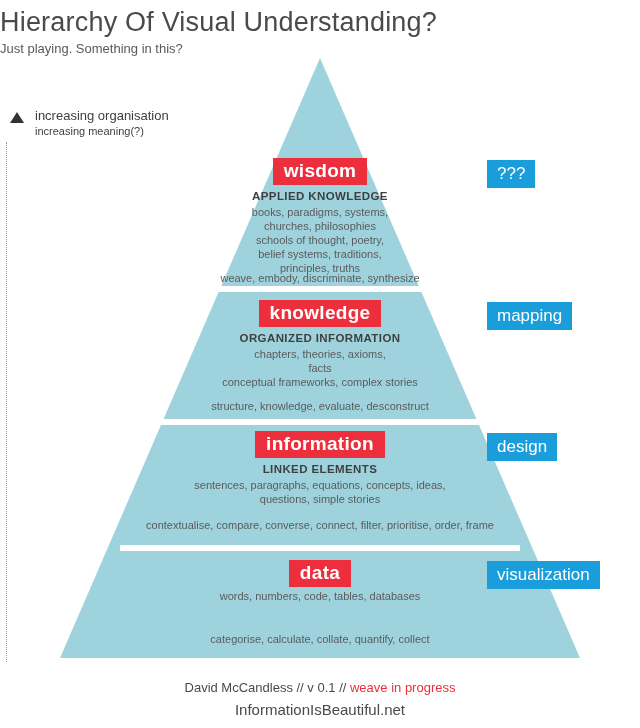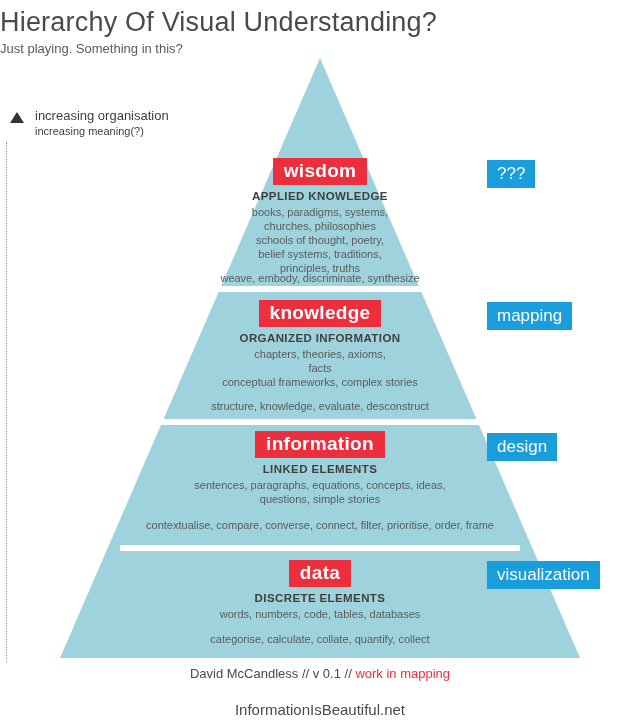--- a/index.html
+++ b/index.html
@@ -153,21 +153,21 @@
     color: #4a4a4a;
     line-height: 18px;
   }
   #credit .wip {
     color: #ed2e3d;
   }
   #site {
     font-size: 15px;
     color: #4a4a4a;
     line-height: 20px;
-    margin-top: 17px;
+    margin-top: 3px;
     text-align: center;
   }
 </style>
 </head>
 <body>
 
 <div id="header">
   <h1 id="title">Hierarchy Of Visual Understanding?</h1>
   <p id="subtitle">Just playing. Something in this?</p>
 </div>
@@ -220,29 +220,28 @@
     <div class="tier-sub">LINKED ELEMENTS</div>
     <div class="tier-items">
       <div>sentences, paragraphs,  equations, concepts, ideas,</div>
       <div>questions, simple stories</div>
     </div>
   </div>
   <div class="tier tier-verbs" style="top:518px;">contextualise, compare, converse, connect, filter, prioritise, order, frame</div>
 
   <div class="tier" style="top:560px;">
     <span class="tier-badge">data</span>
-    <div class="tier-sub">DISCRETE ELEMENTS</div>
     <div class="tier-items">
       <div>words, numbers, code, tables, databases</div>
     </div>
   </div>
   <div class="tier tier-verbs" style="top:632px;">categorise, calculate, collate, quantify, collect</div>
 
   <div class="tag" style="left:487px; top:160px;">???</div>
   <div class="tag" style="left:487px; top:302px;">mapping</div>
   <div class="tag" style="left:487px; top:433px;">design</div>
   <div class="tag" style="left:487px; top:561px;">visualization</div>
 </div>
 
 <div id="footer">
-  <div id="credit"><span>David McCandless // v 0.1 // </span><span class="wip">work in mapping</span></div>
+  <div id="credit"><span>David McCandless // v 0.1 // </span><span class="wip">weave in progress</span></div>
   <div id="site">InformationIsBeautiful.net</div>
 </div>
 
 </body></html>

